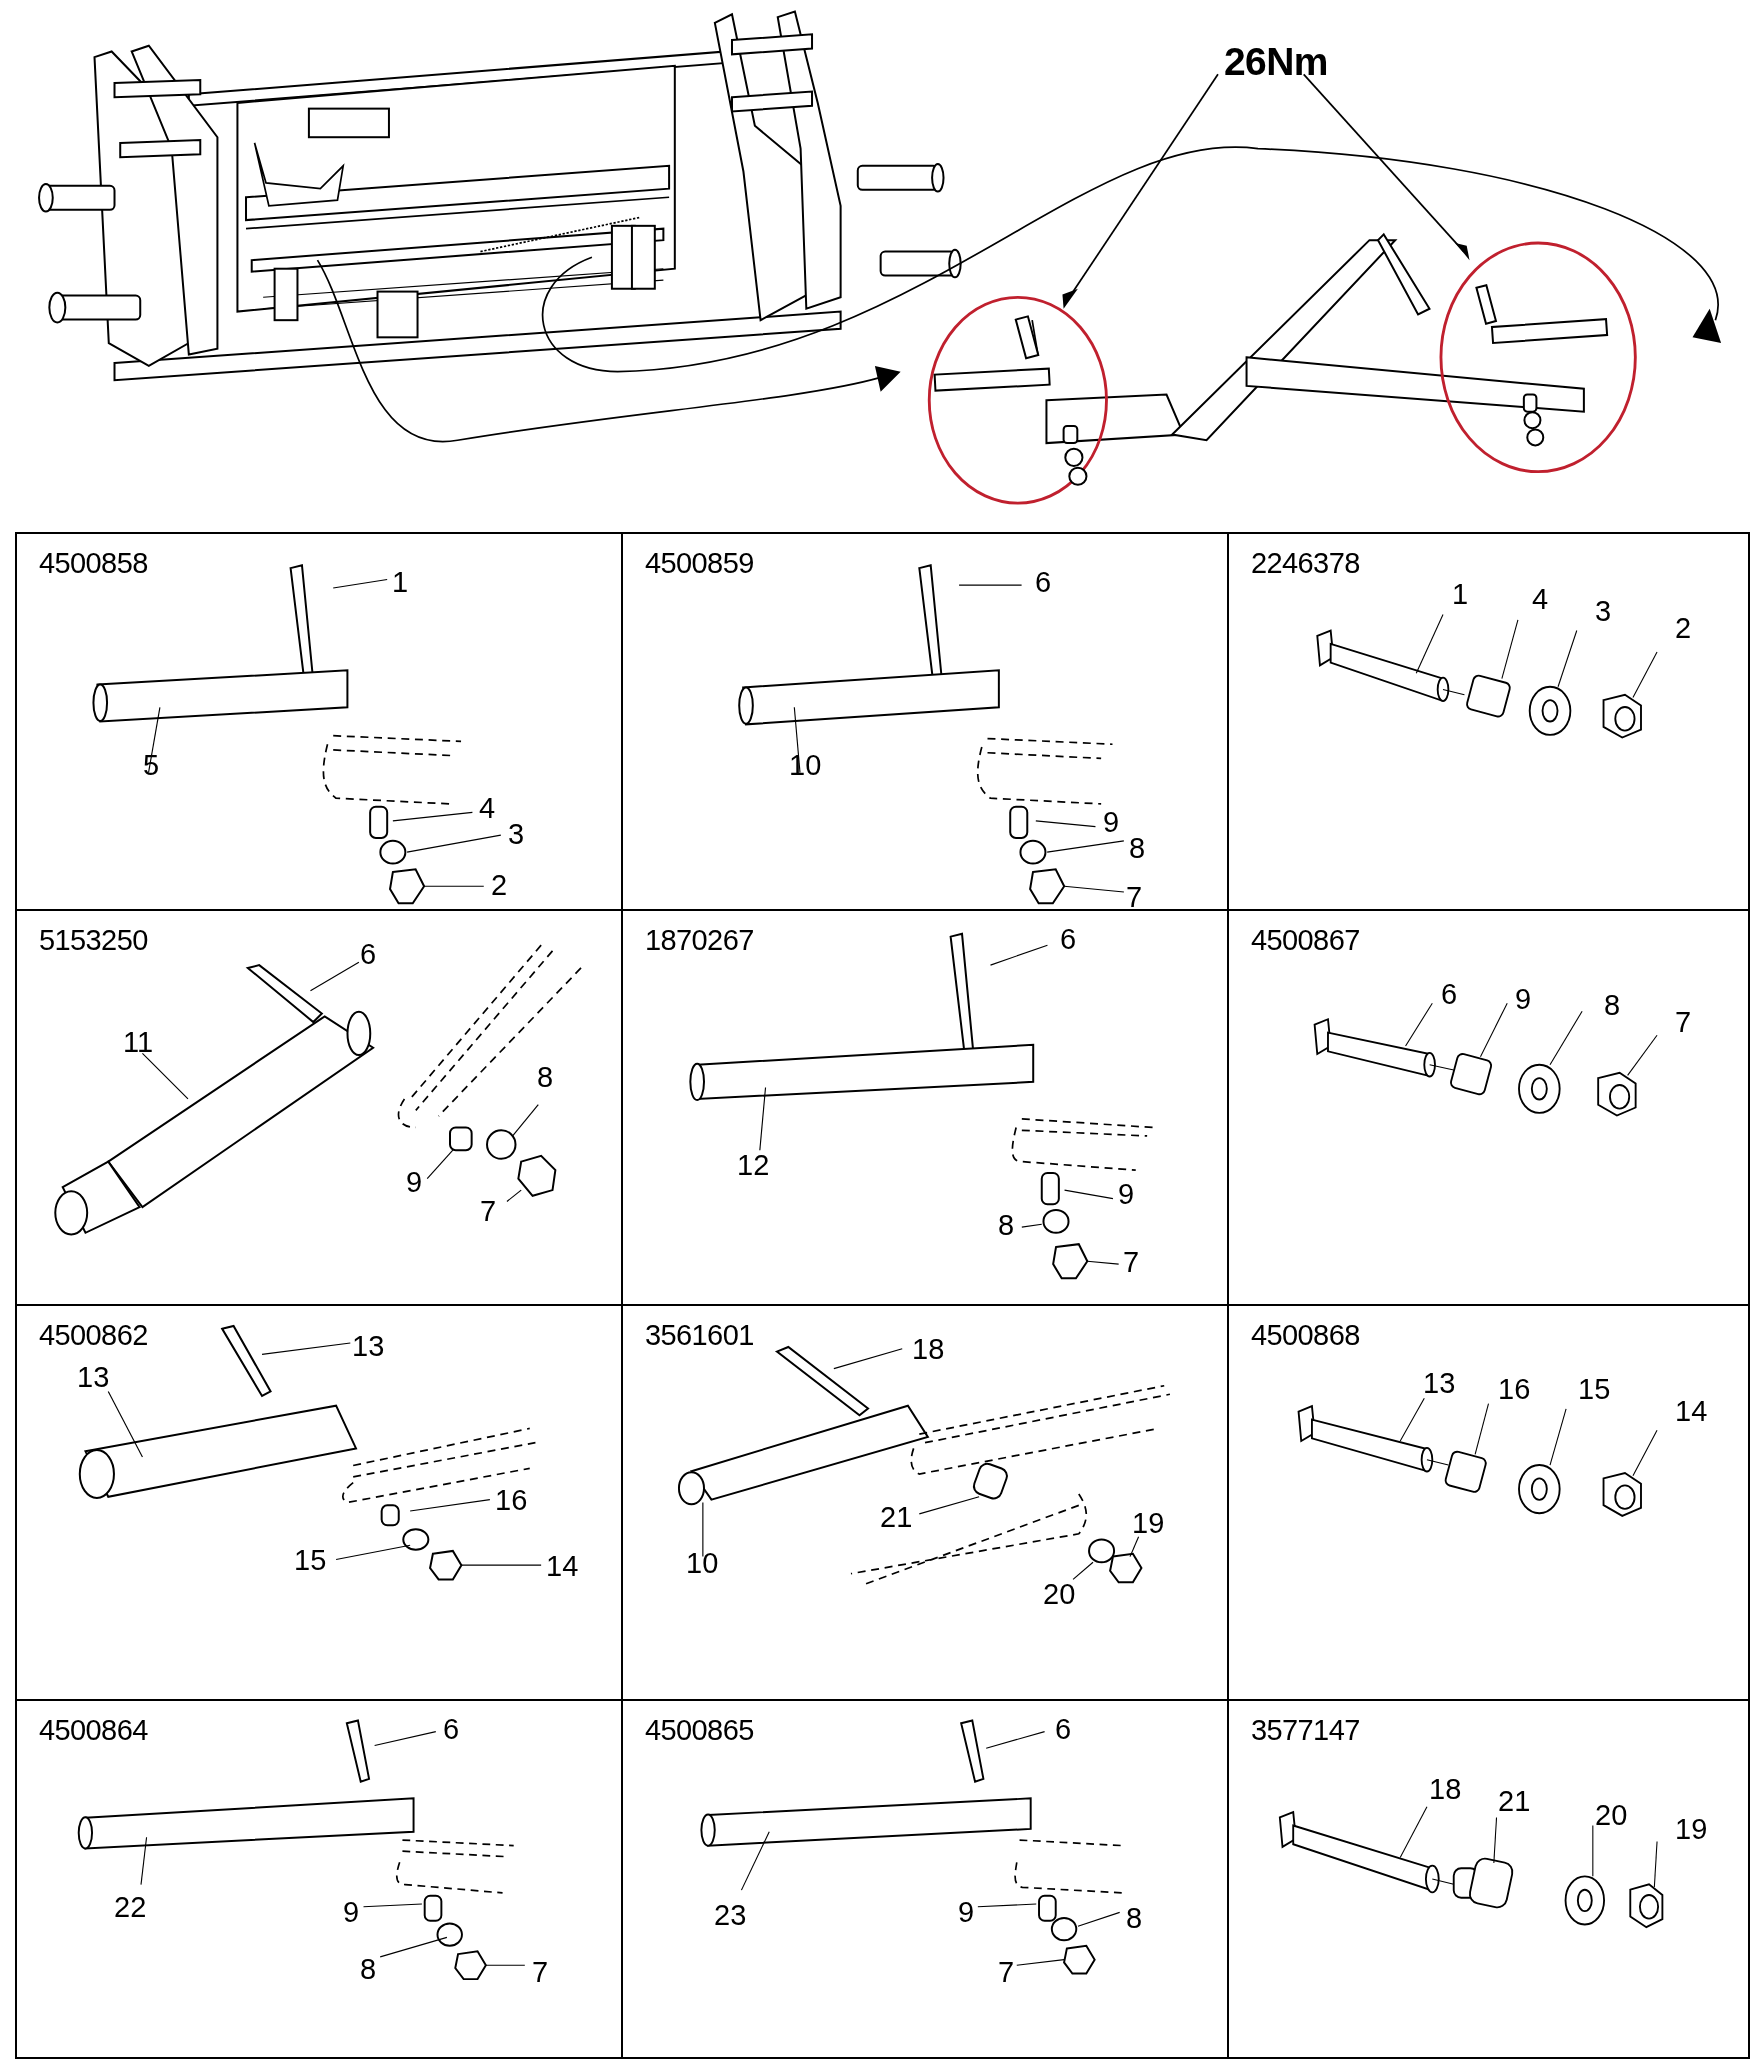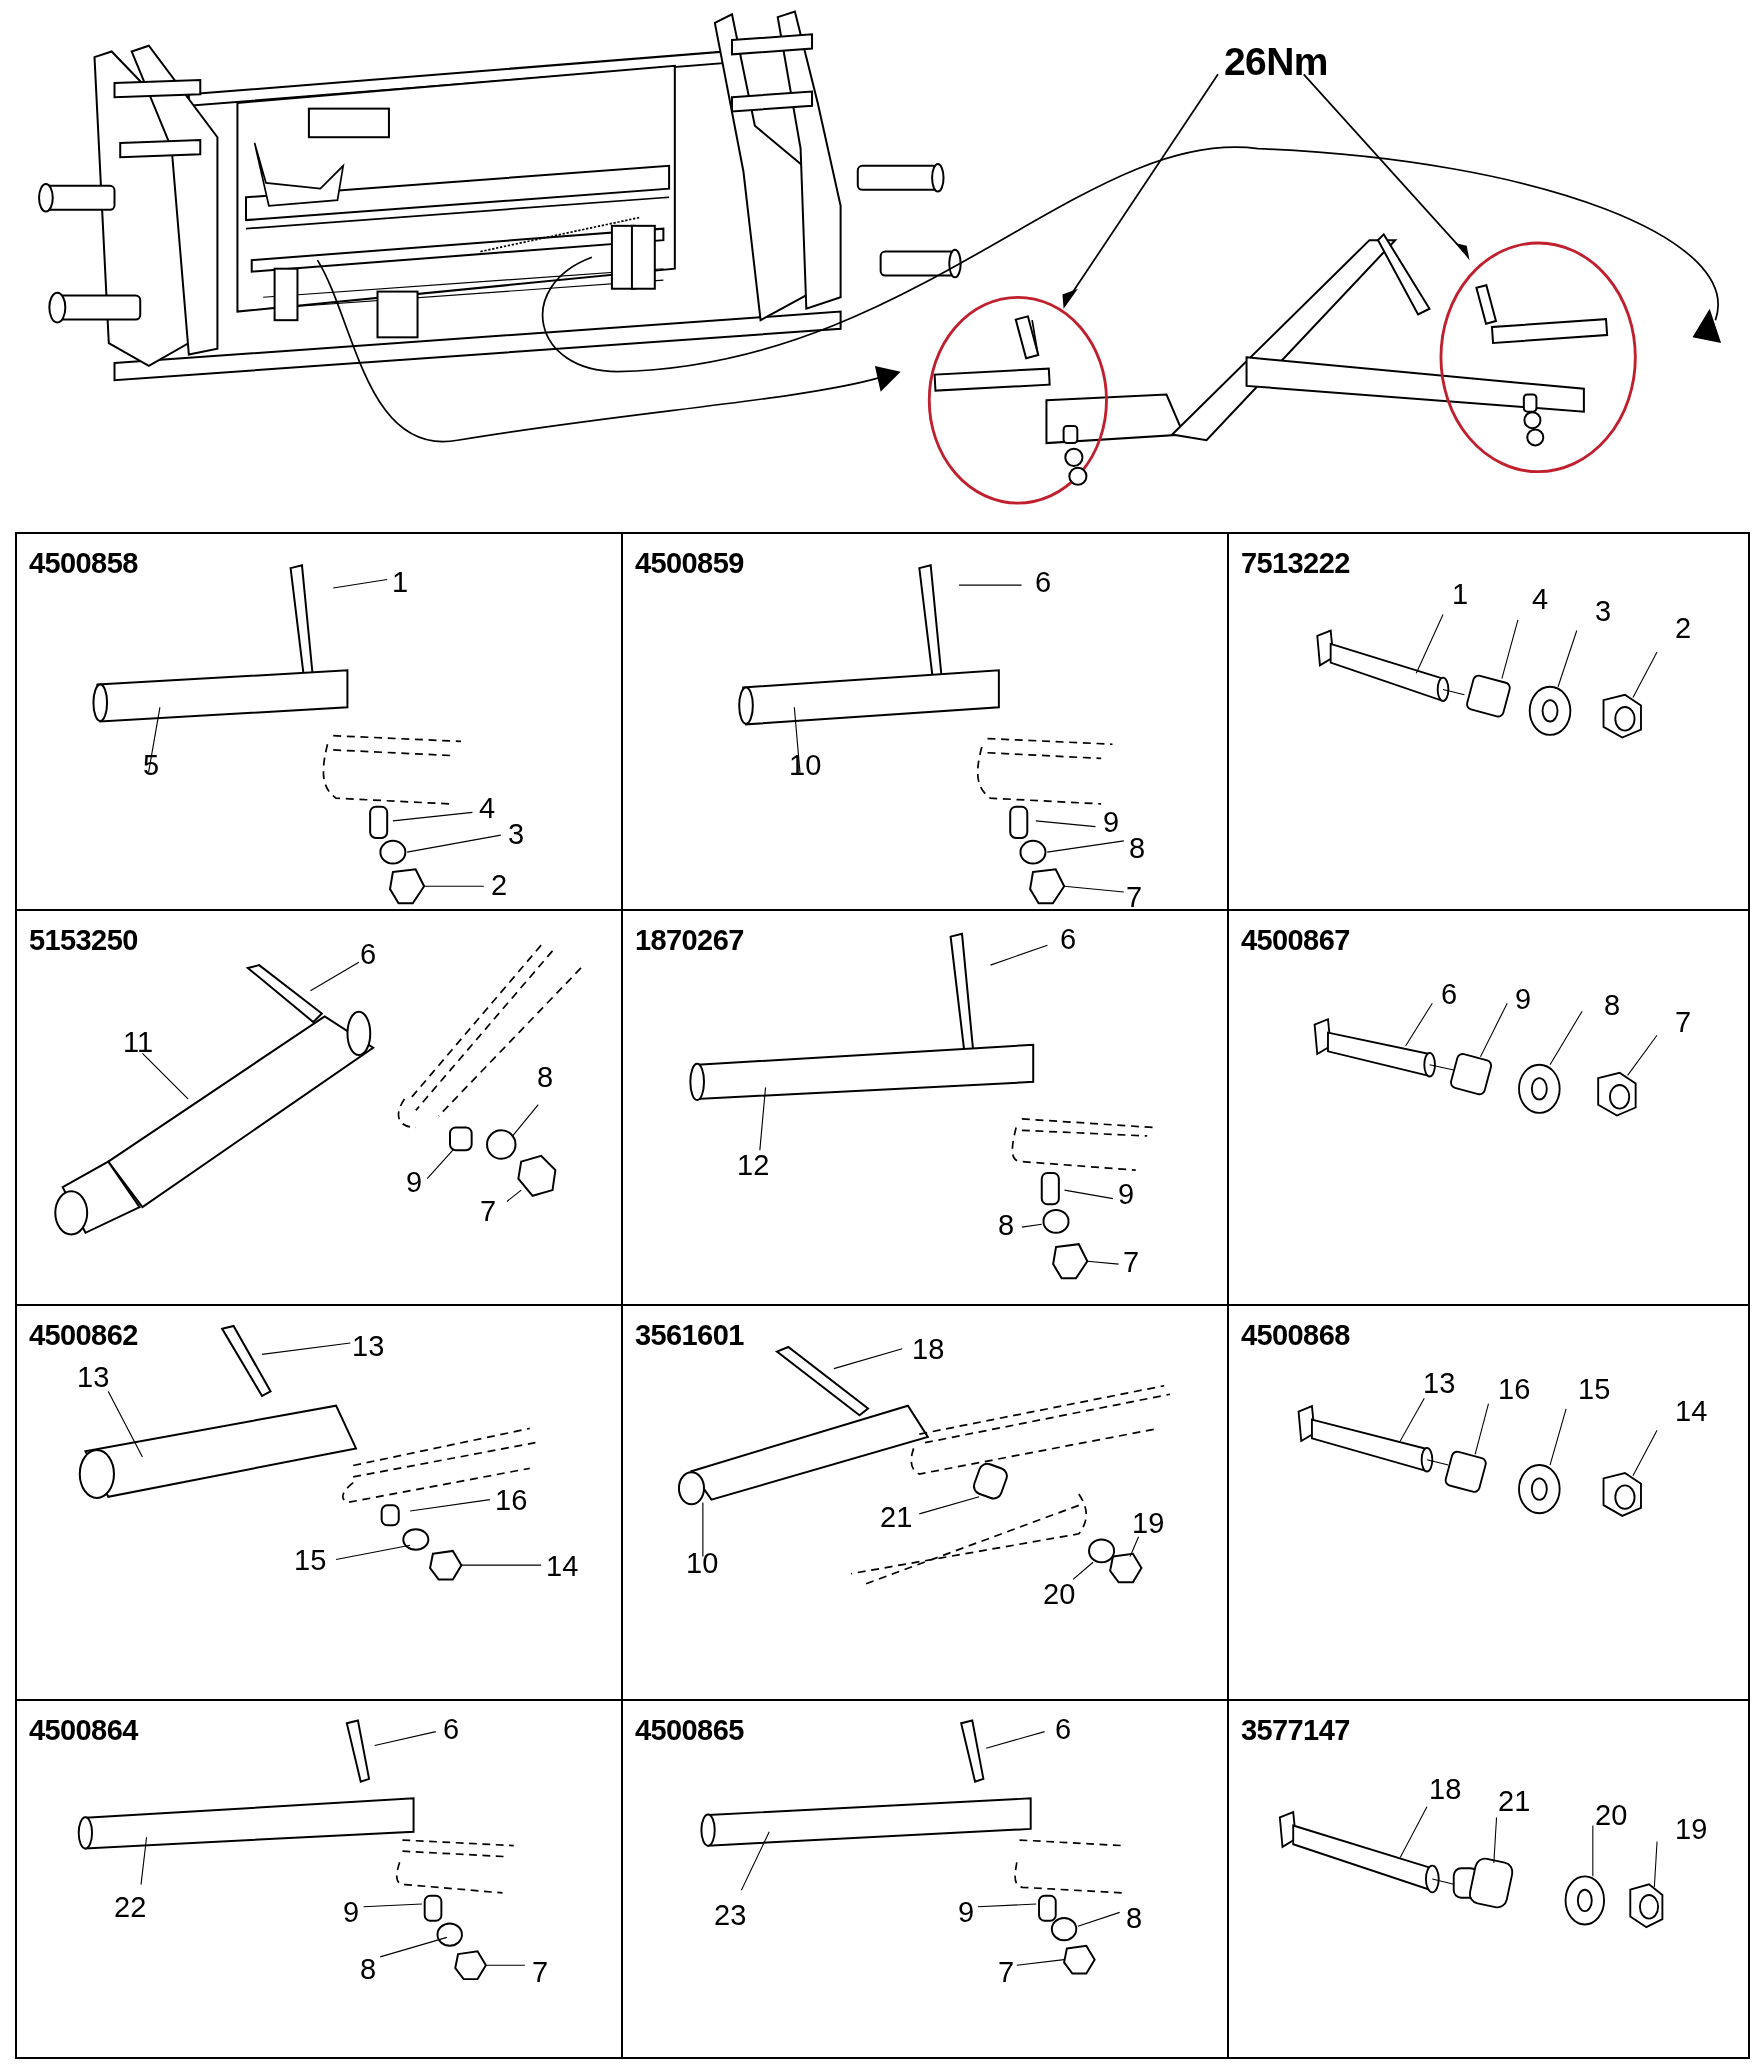--- a/index.html
+++ b/index.html
@@ -3,21 +3,21 @@
 <meta charset="utf-8">
 <style>
   html,body{margin:0;padding:0;background:#fff;}
   body{width:1763px;height:2066px;position:relative;overflow:hidden;font-family:"Liberation Sans",sans-serif;}
   #overview{position:absolute;left:0;top:0;width:1763px;height:526px;}
   #torque-label{position:absolute;left:1224px;top:40px;font-size:39px;font-weight:bold;color:#000;font-family:"Liberation Sans",sans-serif;letter-spacing:-0.6px;}
   #grid{position:absolute;left:15px;top:532px;width:1735px;height:1527px;border:2.9px solid #000;box-sizing:border-box;display:grid;grid-template-columns:606px 606px 1fr;grid-template-rows:377px 395px 395px 1fr;}
   .cell{position:relative;border-right:2.3px solid #000;border-bottom:2.3px solid #000;box-sizing:border-box;overflow:hidden;}
   .cell.col3{border-right:none;}
   .cell.row4{border-bottom:none;}
-  .kit-number{position:absolute;left:12px;top:12.6px;font-size:29px;font-weight:bold;color:#000;font-family:"Liberation Sans",sans-serif;letter-spacing:-0.6px;}
+  .kit-number{position:absolute;left:22px;top:12.6px;font-size:29px;font-weight:normal;color:#000;font-family:"Liberation Sans",sans-serif;letter-spacing:-0.6px;}
   .cell svg{position:absolute;left:0;top:0;width:100%;height:100%;}
   .callout{position:absolute;font-size:29px;color:#000;font-family:"Liberation Sans",sans-serif;line-height:1;}
   svg .ln{fill:none;stroke:#000;stroke-width:3;}
   svg .thin{fill:none;stroke:#000;stroke-width:2;}
   svg .dash{fill:none;stroke:#000;stroke-width:3;stroke-dasharray:14 10;}
   svg .part{fill:#fff;stroke:#000;stroke-width:3.5;}
 </style>
 </head>
 <body>
 
@@ -149,21 +149,21 @@
       <line class="thin" x1="775" y1="620" x2="880" y2="630"></line>
     </svg>
     <div class="callout" style="left:412px;top:34px">6</div>
     <div class="callout" style="left:166px;top:217px">10</div>
     <div class="callout" style="left:480px;top:274px">9</div>
     <div class="callout" style="left:506px;top:300px">8</div>
     <div class="callout" style="left:503px;top:349px">7</div>
   </div>
 
   <div class="cell col3">
-    <div class="kit-number">7513222</div>
+    <div class="kit-number">2246378</div>
     <svg viewBox="0 0 970 660">
       <polygon class="part" points="165,170 190,160 195,210 170,225"></polygon>
       <polygon class="part" points="190,185 400,250 395,290 190,220"></polygon>
       <ellipse class="part" cx="400" cy="270" rx="10" ry="22"></ellipse>
       <line class="thin" x1="400" y1="270" x2="440" y2="280"></line>
       <line class="thin" x1="350" y1="240" x2="400" y2="130"></line>
       <rect class="part" x="450" y="250" width="70" height="65" rx="10" transform="rotate(15 485 282)"></rect>
       <line class="thin" x1="510" y1="250" x2="540" y2="140"></line>
       <ellipse class="part" cx="600" cy="310" rx="38" ry="45"></ellipse>
       <ellipse class="part" cx="600" cy="310" rx="14" ry="20"></ellipse>

